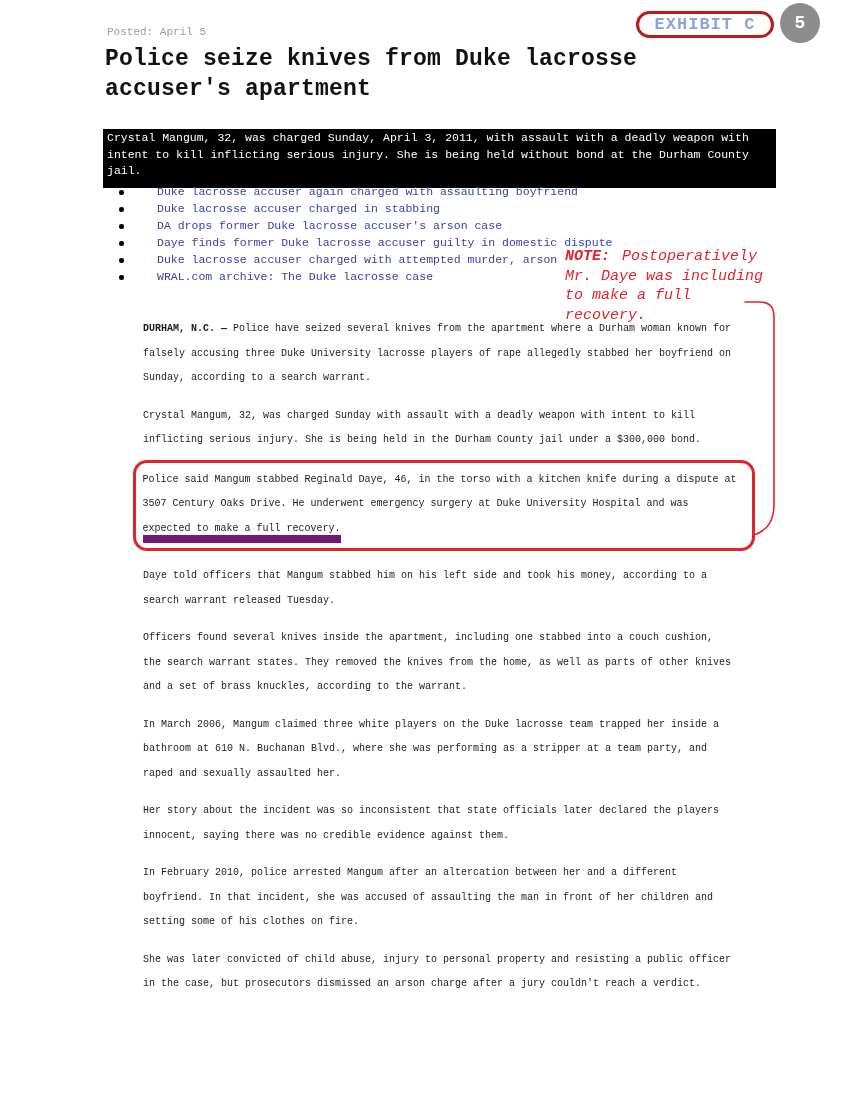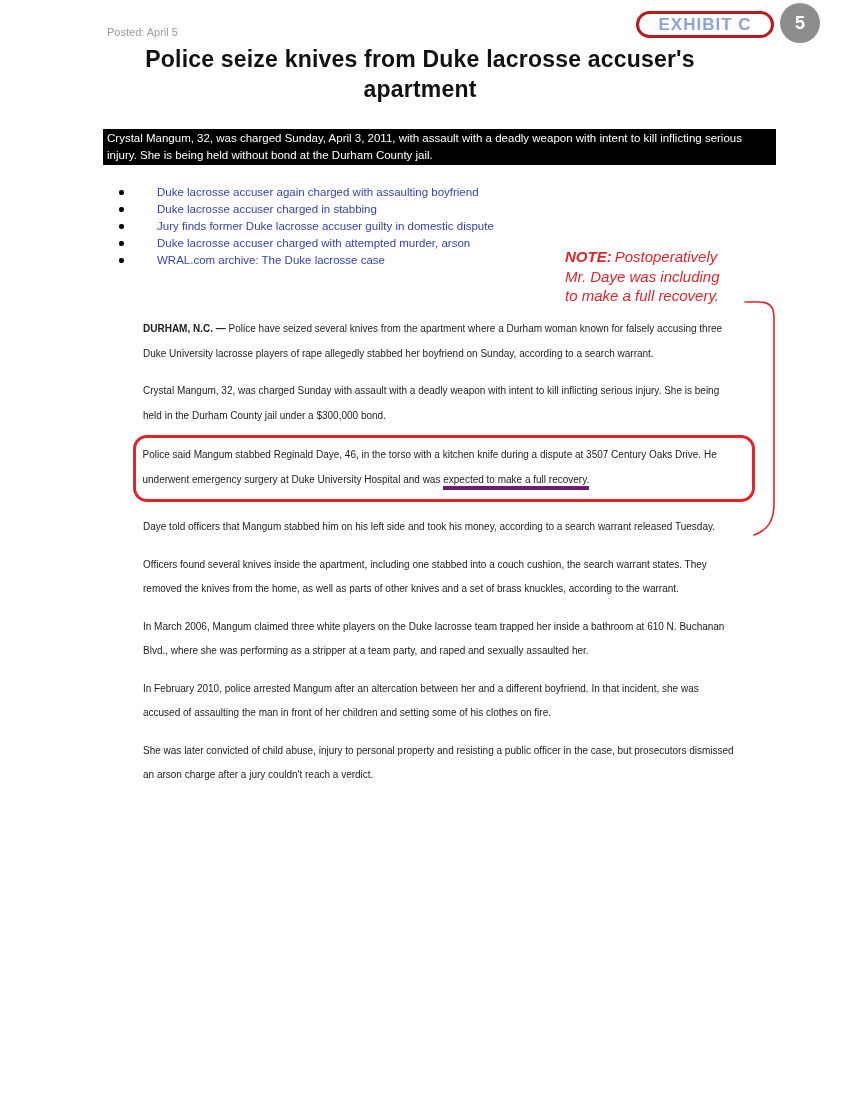--- a/index.html
+++ b/index.html
@@ -1,74 +1,73 @@
 <!DOCTYPE html>
 <html><head>
 <meta charset="utf-8">
 <style>
   * { margin:0; padding:0; box-sizing:border-box; }
   html,body { background:#ffffff; }
   .page {
     position:relative; width:850px; height:1100px; margin:0 auto;
     background:#ffffff; overflow:hidden;
-    font-family:Liberation Sans, sans-serif; color:#1c1c1c;
+    font-family:Liberation Mono, monospace; color:#1c1c1c;
   }
   .posted {
     position:absolute; left:107px; top:26px;
     font-size:11px; color:#9b9b9b;
   }
   .headline {
     position:absolute; left:105px; top:44px; width:630px;
     font-size:23px; line-height:30px; font-weight:bold; color:#111;
     letter-spacing:0.2px;
-    text-align:center;
   }
   
   .exhibit-circle {
     position:absolute; left:780px; top:3px; width:40px; height:40px;
     background:#8d8d8d; border-radius:50%;
     display:flex; align-items:center; justify-content:center;
     color:#ffffff; font-weight:bold; font-size:18px;
   }
   .exhibit-badge {
     position:absolute; left:636px; top:11px; width:138px; height:27px;
     background:#ffffff; border:3px solid #b91c1c; border-radius:14px;
     display:flex; align-items:center; justify-content:center;
     color:#8ba5d7; font-weight:bold; font-size:17px; letter-spacing:1px;
   }
   .summary-bar {
     position:absolute; left:103px; top:129px; width:673px;
     background:#000000; color:#ffffff;
-    font-size:11.5px; line-height:16.5px; padding:1px 4px 2px 4px;
+    font-size:11.5px; line-height:16.5px; padding:1px 4px 8px 4px;
   }
   .links { position:absolute; left:105px; top:186px; width:560px; list-style:none; }
   .links li { position:relative; padding-left:52px; margin-bottom:4.5px;
               font-size:11.5px; line-height:12.5px; }
   .bullet { position:absolute; left:14px; top:4px; width:4.5px; height:4.5px;
             background:#000; border-radius:50%; }
   .links a { color:#3543ae; text-decoration:none; cursor:pointer; }
   
   .note {
     position:absolute; left:565px; top:247px; width:200px;
     color:#e0242c; font-style:italic; font-size:15px; line-height:19.5px;
   }
-  .note-label { font-weight:bold; margin-right:3px; }
+  .note-label { font-weight:bold; margin-right:12px; }
   .connector-svg { position:absolute; left:0; top:0; pointer-events:none; }
   
   .article { position:absolute; left:143px; top:317px; width:594px;
              font-size:10px; line-height:24.5px; }
   .article p { margin:0 0 13px 0; }
   .dateline { font-weight:bold; }
   .boxed {
     border:3.5px solid #e0242c; border-radius:14px;
     margin:-6px -18px 13px -10.5px;
     padding:5px 14.5px 7px 7px;
   }
   .boxed p { margin:0; }
-  .red-underline { border-bottom:4px solid #701a75; padding-bottom:1px; }
+  .red-underline { border-bottom:8px solid #701a75; padding-bottom:1px; }
 </style>
 </head>
 <body>
 
 <div class="page">
 
   <div class="posted">Posted: April 5</div>
 
   <div class="exhibit-circle">
     <span>5</span>
@@ -77,21 +76,22 @@
     <span>EXHIBIT C</span>
   </div>
 
   <h1 class="headline">Police seize knives from Duke lacrosse accuser's apartment</h1>
 
   <div class="summary-bar">Crystal Mangum, 32, was charged Sunday, April 3, 2011, with assault with a deadly weapon with intent to kill inflicting serious injury. She is being held without bond at the Durham County jail.</div>
 
   <ul class="links">
     <li><span class="bullet"></span><a>Duke lacrosse accuser again charged with assaulting boyfriend</a></li>
     <li><span class="bullet"></span><a>Duke lacrosse accuser charged in stabbing</a></li>
-    <li><span class="bullet"></span><a>Jury finds former Duke lacrosse accuser guilty in domestic dispute</a></li>
+    <li><span class="bullet"></span><a>DA drops former Duke lacrosse accuser's arson case</a></li>
+    <li><span class="bullet"></span><a>Daye finds former Duke lacrosse accuser guilty in domestic dispute</a></li>
     <li><span class="bullet"></span><a>Duke lacrosse accuser charged with attempted murder, arson</a></li>
     <li><span class="bullet"></span><a>WRAL.com archive: The Duke lacrosse case</a></li>
   </ul>
 
   <div class="note">
     <div><span class="note-label">NOTE:</span><span>Postoperatively</span></div>
     <div>Mr. Daye was including</div>
     <div>to make a full recovery.</div>
   </div>
 
@@ -104,17 +104,18 @@
 
     <p>Crystal Mangum, 32, was charged Sunday with assault with a deadly weapon with intent to kill inflicting serious injury. She is being held in the Durham County jail under a $300,000 bond.</p>
 
     <div class="boxed">
       <p><span>Police said Mangum stabbed Reginald Daye, 46, in the torso with a kitchen knife during a dispute at 3507 Century Oaks Drive. He underwent emergency surgery at Duke University Hospital and was </span><span class="red-underline">expected to make a full recovery.</span></p>
     </div>
 
     <p>Daye told officers that Mangum stabbed him on his left side and took his money, according to a search warrant released Tuesday.</p>
     <p>Officers found several knives inside the apartment, including one stabbed into a couch cushion, the search warrant states. They removed the knives from the home, as well as parts of other knives and a set of brass knuckles, according to the warrant.</p>
     <p>In March 2006, Mangum claimed three white players on the Duke lacrosse team trapped her inside a bathroom at 610 N. Buchanan Blvd., where she was performing as a stripper at a team party, and raped and sexually assaulted her.</p>
+    <p>Her story about the incident was so inconsistent that state officials later declared the players innocent, saying there was no credible evidence against them.</p>
     <p>In February 2010, police arrested Mangum after an altercation between her and a different boyfriend. In that incident, she was accused of assaulting the man in front of her children and setting some of his clothes on fire.</p>
     <p>She was later convicted of child abuse, injury to personal property and resisting a public officer in the case, but prosecutors dismissed an arson charge after a jury couldn't reach a verdict.</p>
   </div>
 
 </div>
 
 </body></html>

